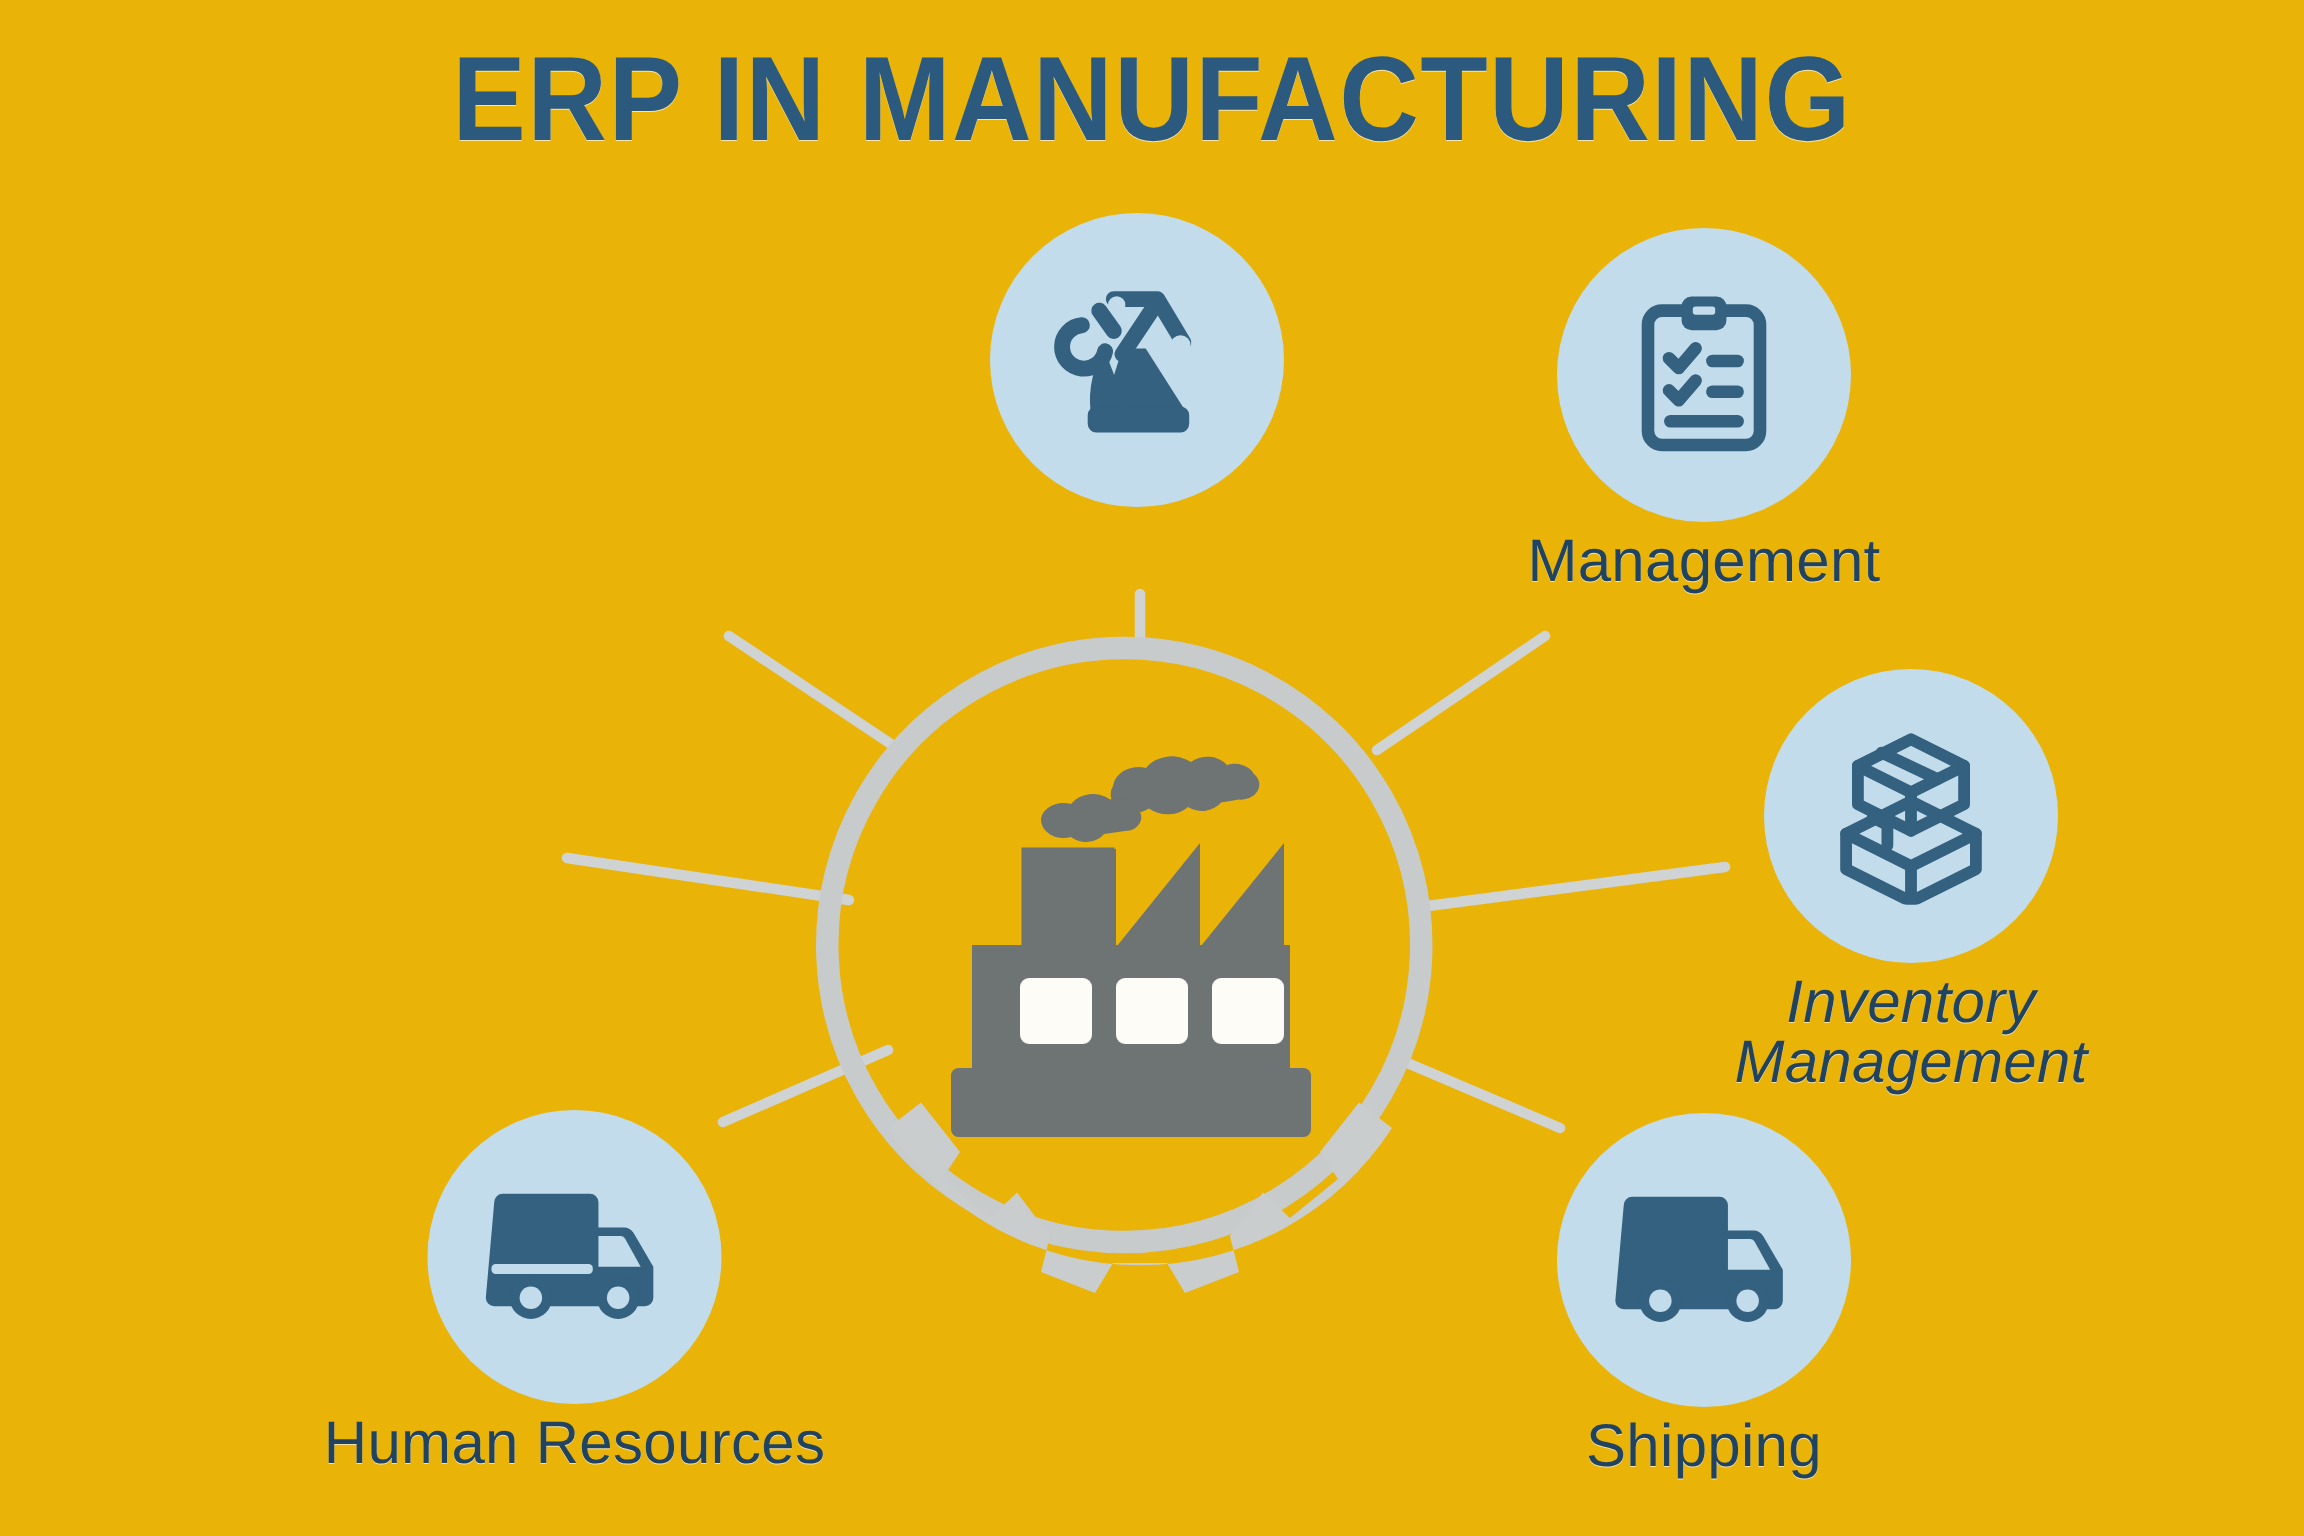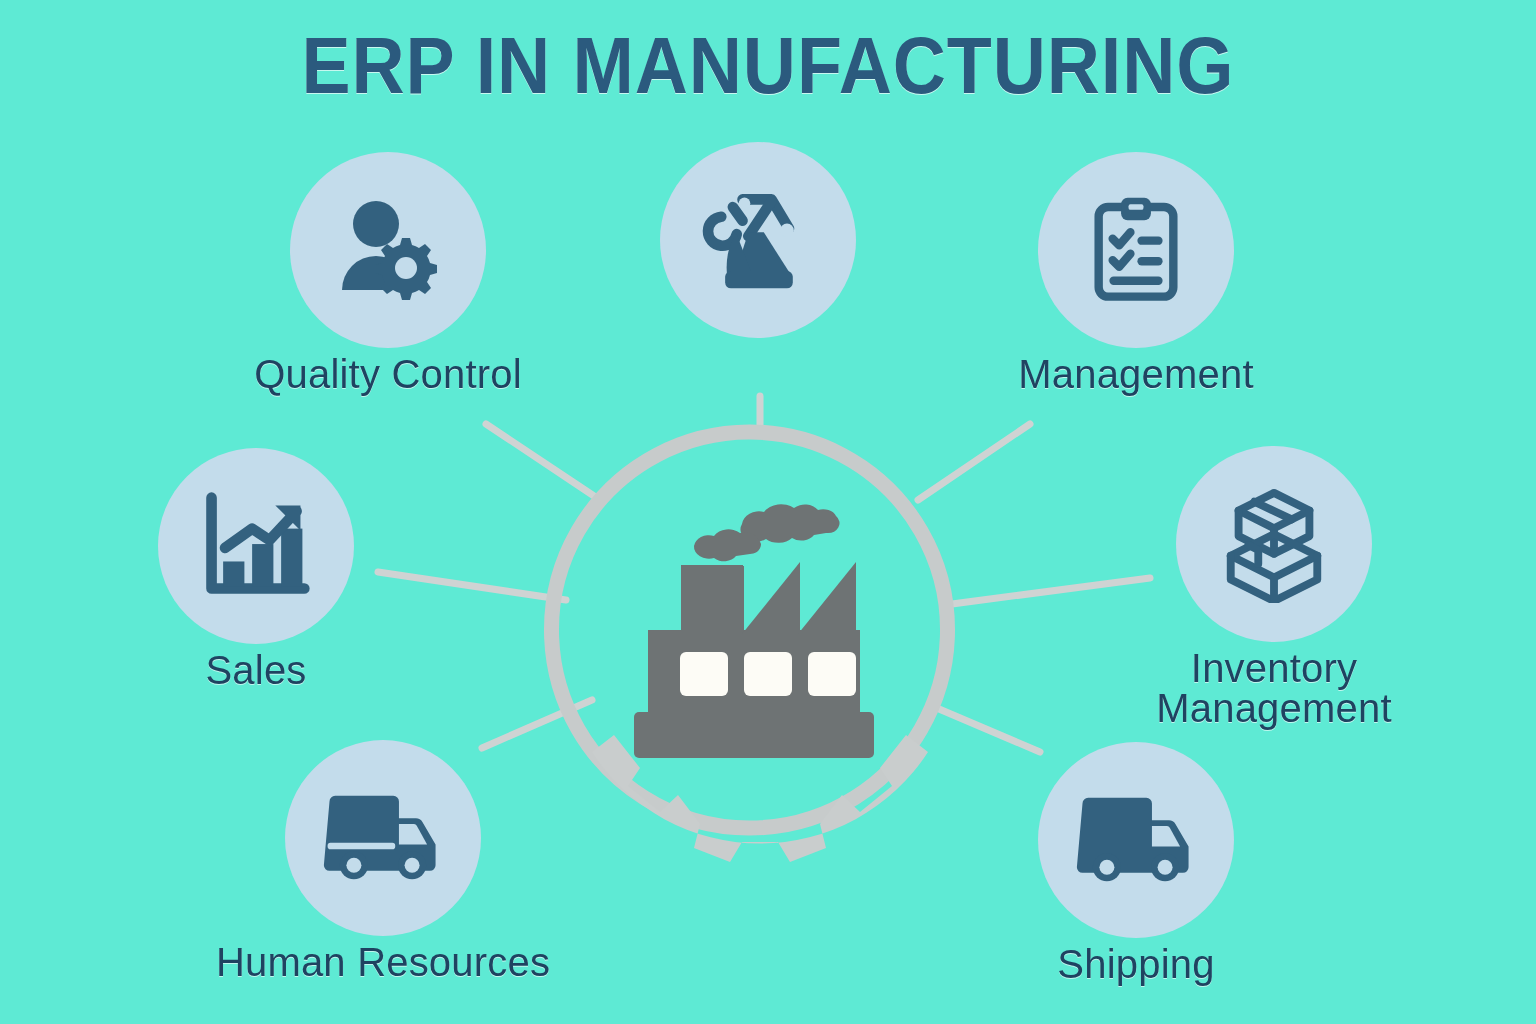--- a/index.html
+++ b/index.html
@@ -4,21 +4,21 @@
 <style>
   html, body {
     margin: 0;
     padding: 0;
     background: #fdfcf6;
   }
   #canvas {
     position: relative;
     width: 1536px;
     height: 1024px;
-    background: #5eead4;
+    background: #eab308;
     overflow: hidden;
     font-family: "Liberation Sans", "DejaVu Sans", sans-serif;
   }
 
   
   #title {
     position: absolute;
     top: 26px;
     left: 0;
     width: 1536px;
@@ -75,21 +75,21 @@
   
   #node-quality   { left: 388px;  top: 152px; }
   #node-production{ left: 758px;  top: 142px; }
   #node-procure   { left: 1136px; top: 152px; }
   #node-sales     { left: 256px;  top: 448px; }
   #node-inventory { left: 1274px; top: 446px; }
   #node-hr        { left: 383px;  top: 740px; }
   #node-shipping  { left: 1136px; top: 742px; }
 
   #node-inventory .node-label { line-height: 1.0; }
-  #node-inventory { width: 330px; margin-left: -165px; }
+  #node-inventory { width: 330px; margin-left: -165px; font-style: italic; }
   #node-hr { width: 420px; margin-left: -210px; }
   #node-quality { width: 360px; margin-left: -180px; }
 </style>
 </head>
 <body>
 
 <div id="canvas">
 
   <div id="title">ERP IN MANUFACTURING</div>
 
@@ -155,33 +155,20 @@
       <path d="M 742,634 L 800,562 L 800,634 Z"></path>
       <path d="M 798,634 L 856,562 L 856,634 Z"></path>
       <rect x="634" y="712" width="240" height="46" rx="5"></rect>
 
       <rect x="680" y="652" width="48" height="44" rx="6" fill="#fdfcf6"></rect>
       <rect x="744" y="652" width="48" height="44" rx="6" fill="#fdfcf6"></rect>
       <rect x="808" y="652" width="48" height="44" rx="6" fill="#fdfcf6"></rect>
     </g>
   </svg>
 
-  <div class="node" id="node-quality">
-    <div class="bubble">
-      <svg width="120" height="120" viewBox="0 0 120 120">
-        <circle cx="48" cy="34" r="23" fill="#33617f"></circle>
-        <path d="M 14,100 a 34,34 0 0 1 68,0 Z" fill="#33617f"></path>
-        <g transform="translate(78,78)">
-          <path fill="#33617f" d="M -4,-30 h 8 l 2,7 a 22,22 0 0 1 7,3 l 6,-4 l 6,6 l -4,6 a 22,22 0 0 1 3,7 l 7,2 v 8 l -7,2 a 22,22 0 0 1 -3,7 l 4,6 l -6,6 l -6,-4 a 22,22 0 0 1 -7,3 l -2,7 h -8 l -2,-7 a 22,22 0 0 1 -7,-3 l -6,4 l -6,-6 l 4,-6 a 22,22 0 0 1 -3,-7 l -7,-2 v -8 l 7,-2 a 22,22 0 0 1 3,-7 l -4,-6 l 6,-6 l 6,4 a 22,22 0 0 1 7,-3 Z"></path>
-          <circle cx="0" cy="0" r="11" fill="#c3dceb"></circle>
-        </g>
-      </svg>
-    </div>
-    <div class="node-label">Quality Control</div>
-  </div>
 
   <div class="node" id="node-production">
     <div class="bubble">
       <svg width="116" height="116" viewBox="0 0 120 120">
         <g fill="none" stroke="#33617f" stroke-width="11" stroke-linejoin="round" stroke-linecap="round">
           <path d="M 44,18 L 74,18 L 92,48"></path>
           <path d="M 74,20 L 50,56"></path>
           <path d="M 22,36 a 15,15 0 1 0 16,18"></path>
           <path d="M 34,26 L 44,40"></path>
         </g>
@@ -255,27 +242,14 @@
         <path fill="#c3dceb" d="M 82,40 h 16 a 4,4 0 0 1 3,2 l 11,20 h -30 Z"></path>
         <circle cx="34" cy="84" r="15" fill="#33617f"></circle>
         <circle cx="34" cy="84" r="8" fill="#c3dceb"></circle>
         <circle cx="96" cy="84" r="15" fill="#33617f"></circle>
         <circle cx="96" cy="84" r="8" fill="#c3dceb"></circle>
       </svg>
     </div>
     <div class="node-label">Shipping</div>
   </div>
 
-  <div class="node" id="node-sales">
-    <div class="bubble">
-      <svg width="116" height="116" viewBox="0 0 120 120">
-        <path d="M 14,10 L 14,104 L 110,104" fill="none" stroke="#33617f" stroke-width="11" stroke-linecap="round" stroke-linejoin="round"></path>
-        <rect x="26" y="76" width="22" height="26" fill="#33617f"></rect>
-        <rect x="56" y="58" width="22" height="44" fill="#33617f"></rect>
-        <rect x="86" y="42" width="22" height="60" fill="#33617f"></rect>
-        <path d="M 28,62 L 56,42 L 74,54 L 102,24" fill="none" stroke="#33617f" stroke-width="11" stroke-linecap="round" stroke-linejoin="round"></path>
-        <path d="M 80,18 L 106,18 L 106,44 Z" fill="#33617f"></path>
-      </svg>
-    </div>
-    <div class="node-label">Sales</div>
-  </div>
 
 </div>
 
 </body></html>

